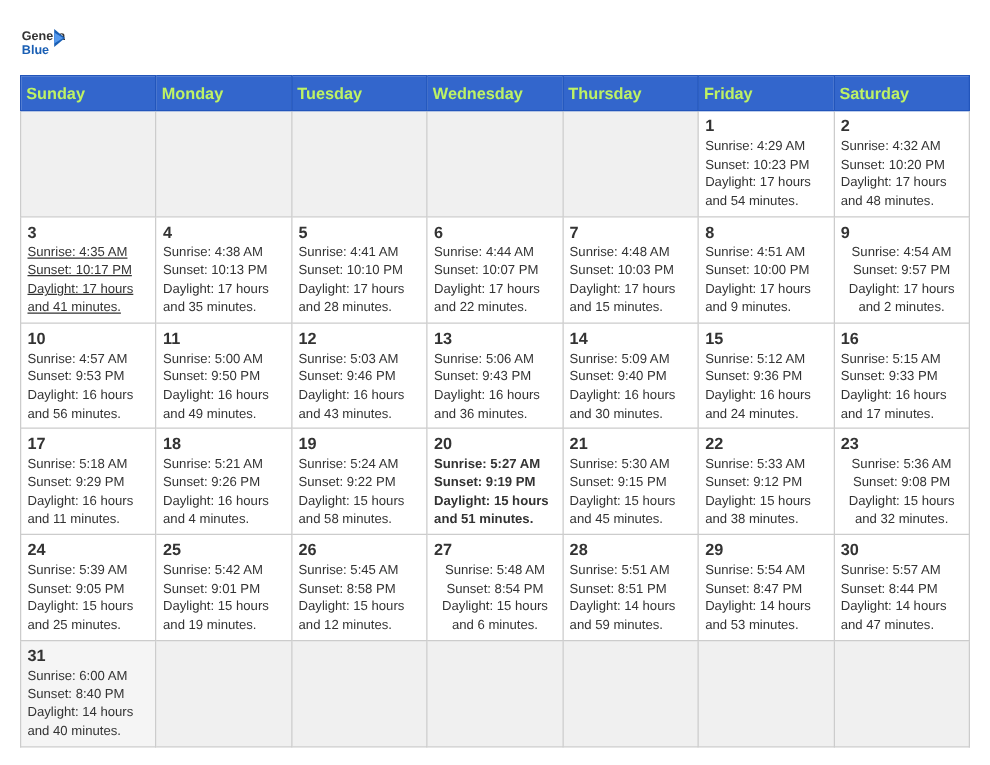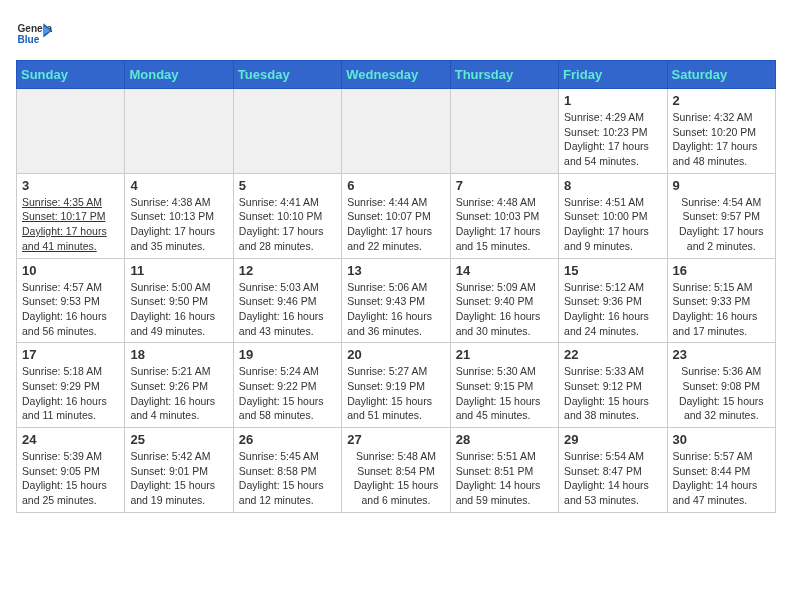--- a/index.html
+++ b/index.html
@@ -37,21 +37,21 @@
       font-size: 14px;
       color: #555;
     }
     .calendar {
       width: 100%;
       border-collapse: collapse;
       border: 1px solid #ccc;
     }
     .calendar th {
       background: #3366cc;
-      color: #5eead4;
+      color: #bef264;
       font-size: 13px;
       font-weight: bold;
       padding: 6px 4px;
       text-align: left;
       border: 1px solid #2255bb;
     }
     .calendar td {
       vertical-align: top;
       border: 1px solid #ccc;
       padding: 4px 5px;
@@ -231,21 +231,21 @@
 Daylight: 16 hours and 4 minutes.</div>
         </td>
         <td>
           <span class="day-number">19</span>
           <div class="day-info" style="white-space: pre-line;">Sunrise: 5:24 AM
 Sunset: 9:22 PM
 Daylight: 15 hours and 58 minutes.</div>
         </td>
         <td>
           <span class="day-number">20</span>
-          <div class="day-info" style="white-space: pre-line;">Sunrise: 5:27 AM
+          <div class="day-info" style="white-space: pre-line; font-weight: bold;">Sunrise: 5:27 AM
 Sunset: 9:19 PM
 Daylight: 15 hours and 51 minutes.</div>
         </td>
         <td>
           <span class="day-number">21</span>
           <div class="day-info" style="white-space: pre-line;">Sunrise: 5:30 AM
 Sunset: 9:15 PM
 Daylight: 15 hours and 45 minutes.</div>
         </td>
         <td>
@@ -298,14 +298,28 @@
 Sunset: 8:47 PM
 Daylight: 14 hours and 53 minutes.</div>
         </td>
         <td>
           <span class="day-number">30</span>
           <div class="day-info" style="white-space: pre-line;">Sunrise: 5:57 AM
 Sunset: 8:44 PM
 Daylight: 14 hours and 47 minutes.</div>
         </td>
       </tr>
+      <tr class="last-row">
+        <td>
+          <span class="day-number">31</span>
+          <div class="day-info" style="white-space: pre-line;">Sunrise: 6:00 AM
+Sunset: 8:40 PM
+Daylight: 14 hours and 40 minutes.</div>
+        </td>
+        <td class="empty"></td>
+        <td class="empty"></td>
+        <td class="empty"></td>
+        <td class="empty"></td>
+        <td class="empty"></td>
+        <td class="empty"></td>
+      </tr>
     </tbody>
 </table>
 
 </body></html>

